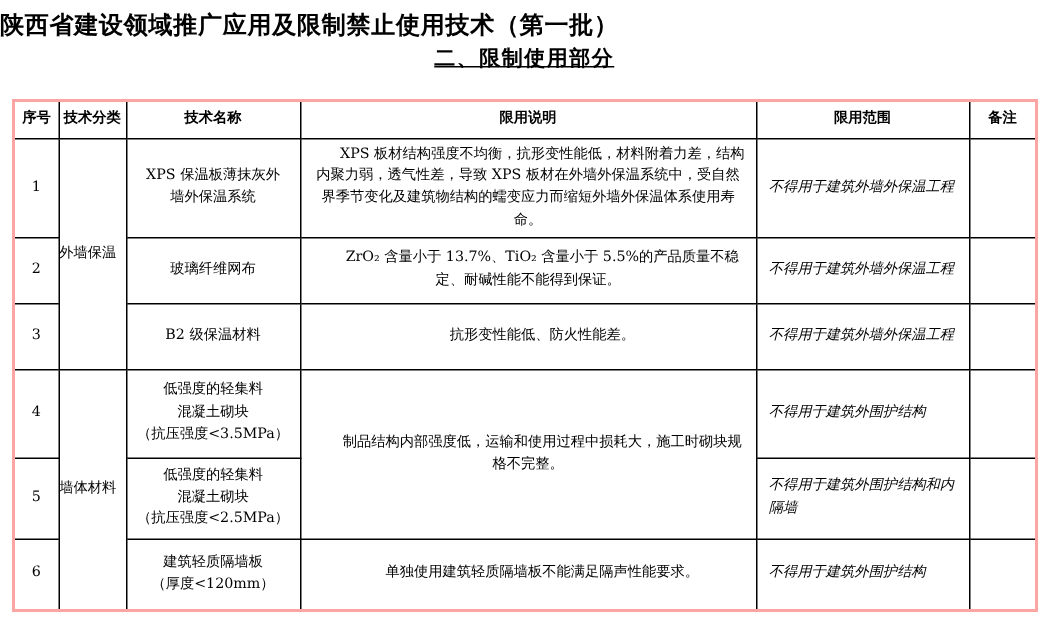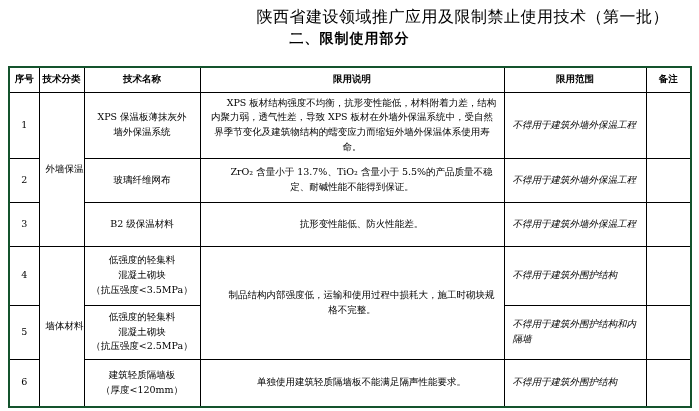--- a/index.html
+++ b/index.html
@@ -6,52 +6,52 @@
   html, body {
     width: 699px; height: 411px;
     background: #ffffff;
     font-family: "DejaVu Serif", "Liberation Serif", serif;
     color: #000000;
   }
   .page { position: relative; width: 699px; height: 411px; background: #fff; overflow: hidden; }
 
   .doc-title {
     position: absolute; top: 7px; left: 0; width: 669px;
-    text-align: right;
+    text-align: left;
     font-family: "DejaVu Sans", "Liberation Sans", sans-serif;
-    font-weight: normal; font-size: 16px; letter-spacing: 0.5px;
+    font-weight: bold; font-size: 16px; letter-spacing: 0.5px;
   }
   .doc-subtitle {
     position: absolute; top: 30px; left: 0; width: 699px;
     text-align: center;
     font-family: "DejaVu Sans", "Liberation Sans", sans-serif;
-    font-weight: bold; font-size: 14px; letter-spacing: 1px;
+    font-weight: bold; font-size: 14px; letter-spacing: 1px; text-decoration: underline;
   }
 
   table.main {
     position: absolute; left: 8px; top: 66px;
     width: 682px;
     border-collapse: collapse;
     table-layout: fixed;
-    border: 2px solid #14532d;
+    border: 2px solid #fca5a5;
   }
   table.main td, table.main th {
     border: 1px solid #000;
     vertical-align: middle;
     font-size: 9.5px;
     line-height: 1.55;
     overflow: hidden;
   }
   th.hdr {
     font-family: "DejaVu Sans", "Liberation Sans", sans-serif;
     font-weight: bold; font-size: 10px; text-align: center;
     height: 25px;
   }
   td.no-cell { text-align: center; }
-  td.cat-cell { text-align: right; }
+  td.cat-cell { text-align: left; }
   td.name-cell { text-align: center; white-space: pre-line; padding: 0 2px; }
   td.desc-cell { text-align: center; padding: 2px 7px; text-indent: 2em; font-size: 9px; }
   td.scope-cell { text-align: left; padding: 0 4px 0 8px; font-style: italic; }
   td.remark-cell { }
 
   tr.r1 { height: 66px; }
   tr.r2 { height: 44px; }
   tr.r3 { height: 44px; }
   tr.r4 { height: 59px; }
   tr.r5 { height: 54px; }

